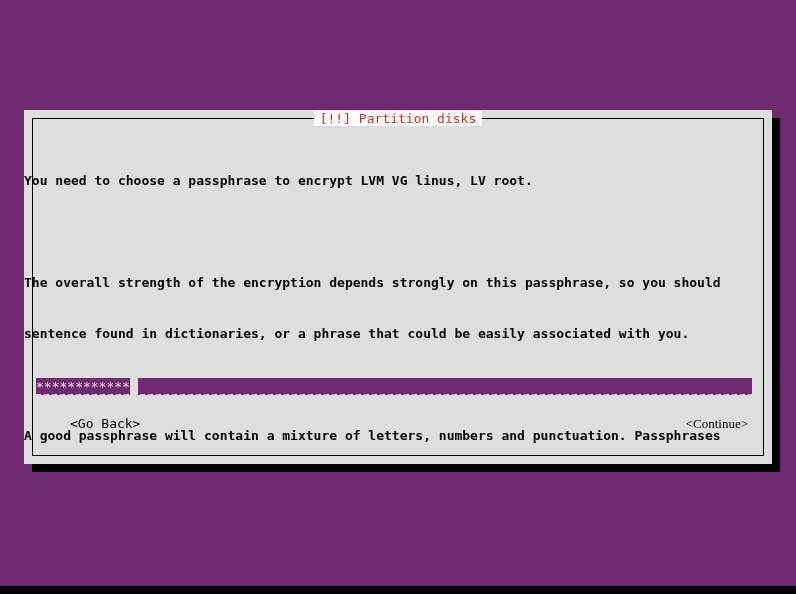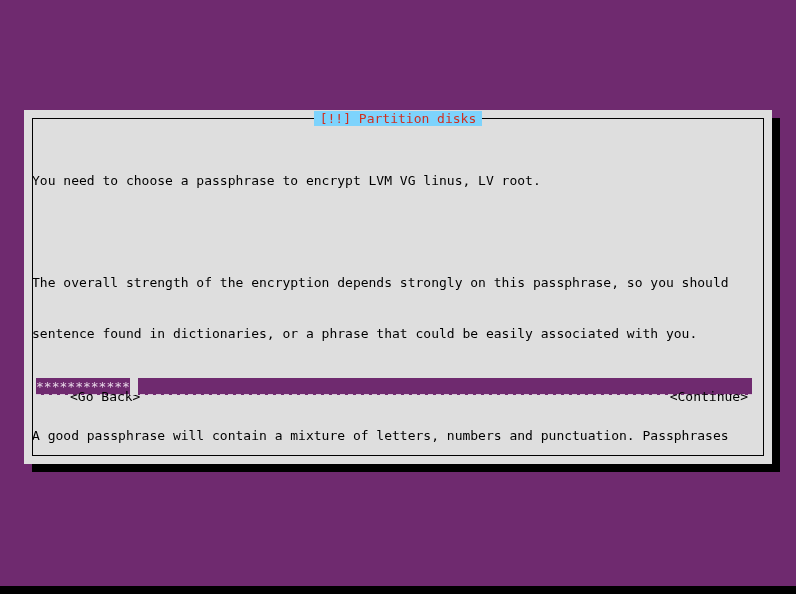--- a/index.html
+++ b/index.html
@@ -57,31 +57,32 @@
     left: 0;
     width: 796px;
     text-align: center;
     color: #d03020;
     font-size: 13px;
     line-height: 17px;
     white-space: pre;
     z-index: 5;
   }
   .dialog-title span {
-    background: #7dd3fc;
+    background: #ffffff;
     padding: 0 6px;
   }
 
   
   .content {
     position: absolute;
-    left: 32px;
+    left: 24px;
     top: 138px;
     width: 714px;
     color: #000000;
+    font-weight: bold;
   }
   .para {
     white-space: pre;
     margin: 0 0 17px 0;
   }
   .para:last-of-type { margin-bottom: 0; }
   .para .line { display: block; white-space: pre; }
 
   
   .input-row {
@@ -129,40 +130,40 @@
     height: 17px;
     width: 8px;
     background: #dedede;
     z-index: 3;
   }
 
   
   .buttons {
     position: absolute;
     left: 38px;
-    top: 388px;
+    top: 415px;
     width: 710px;
     height: 20px;
   }
   .btn {
     position: absolute;
     top: 0;
     color: #000000;
     white-space: pre;
     background: transparent;
     border: 0;
     padding: 0;
     margin: 0;
     font-family: inherit;
     font-size: 13px;
     line-height: 17px;
     cursor: default;
   }
   .btn-back { left: 32px; }
-  .btn-continue { right: 0px; }
+  .btn-continue { right: 0px; font-family: Liberation Serif, serif; }
 
   
   .statusbar {
     position: absolute;
     left: 0;
     bottom: 8px;
     width: 796px;
     height: 17px;
     color: #ffffff;
     white-space: pre;

